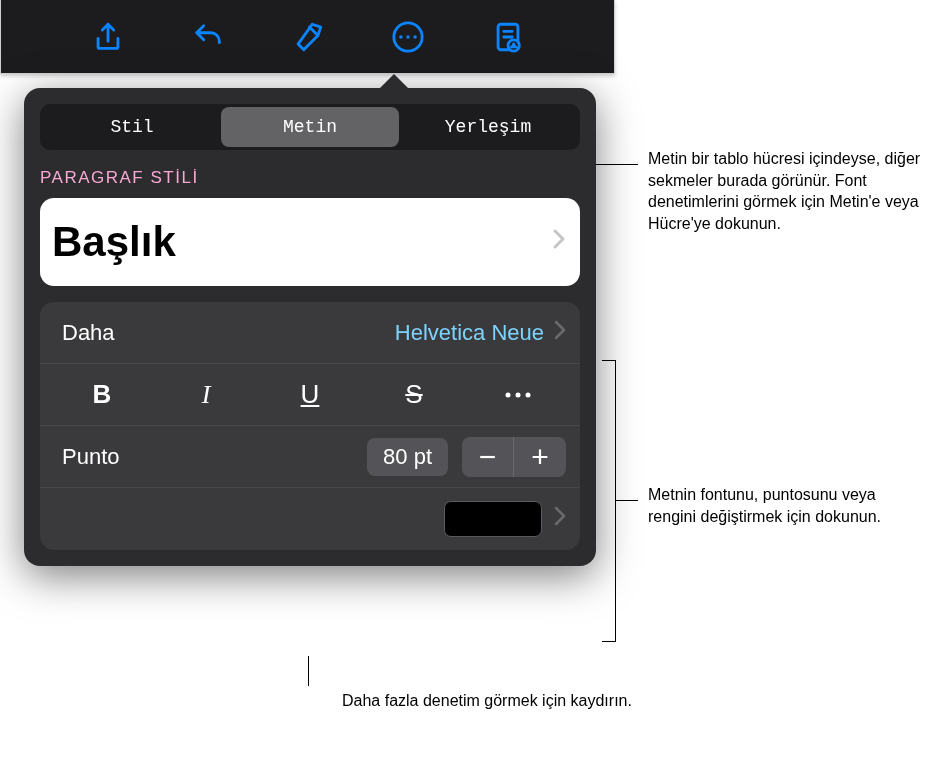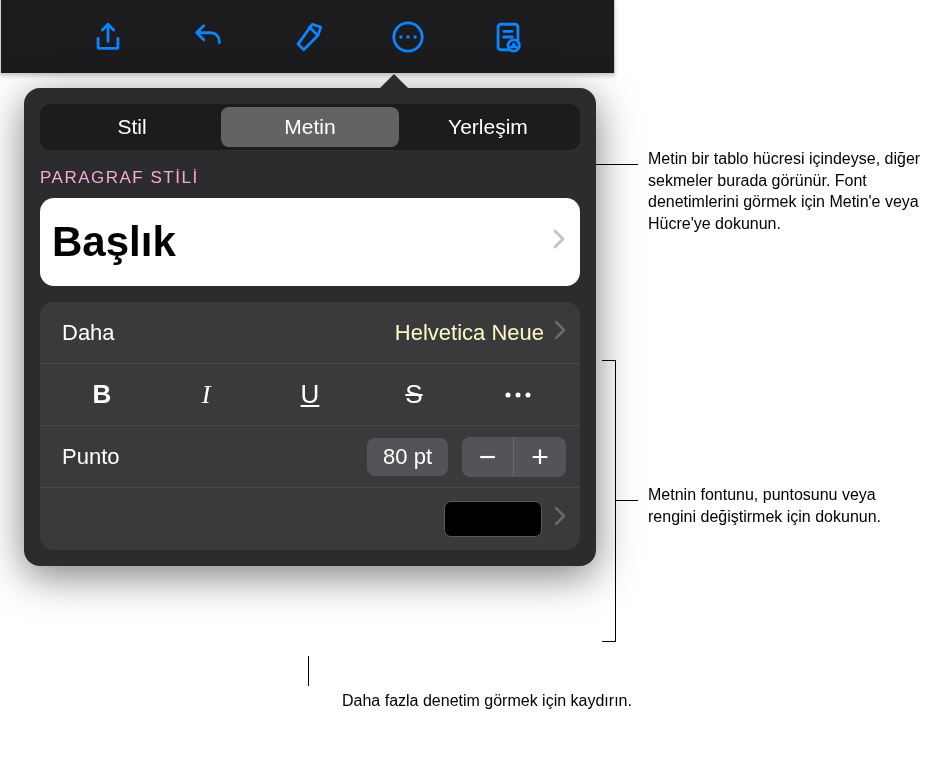--- a/index.html
+++ b/index.html
@@ -80,24 +80,25 @@
       padding: 3px;
       height: 46px;
     }
     .seg-item {
       flex: 1;
       display: flex;
       align-items: center;
       justify-content: center;
       border-radius: 8px;
       color: #fff;
-      font-size: 21px;
+      font-size: 18px;
       font-weight: 400;
       cursor: pointer;
       position: relative;
+      font-family: Liberation Mono, monospace;
     }
     .seg-item.active {
       background: #636366;
       text-align: center;
     }
     .seg-item:not(:last-child):not(.active)::after {
       content: '';
       position: absolute;
       right: 0;
       top: 8px;
@@ -153,21 +154,21 @@
       border-bottom: none;
     }
     .row-label {
       color: #fff;
       flex: 0 0 auto;
     }
     .row-spacer {
       flex: 1;
     }
     .row-value {
-      color: #fef9c3;
+      color: #7dd3fc;
       margin-right: 10px;
       margin-left: 16px;
     }
     .chev2 {
       color: #5a5a5e;
     }
     .chev2 svg { width:12px; height:20px; stroke:#6a6a6e; stroke-width:2.5; fill:none;}
     .fmt-row {
       height: 62px;
       display: flex;

